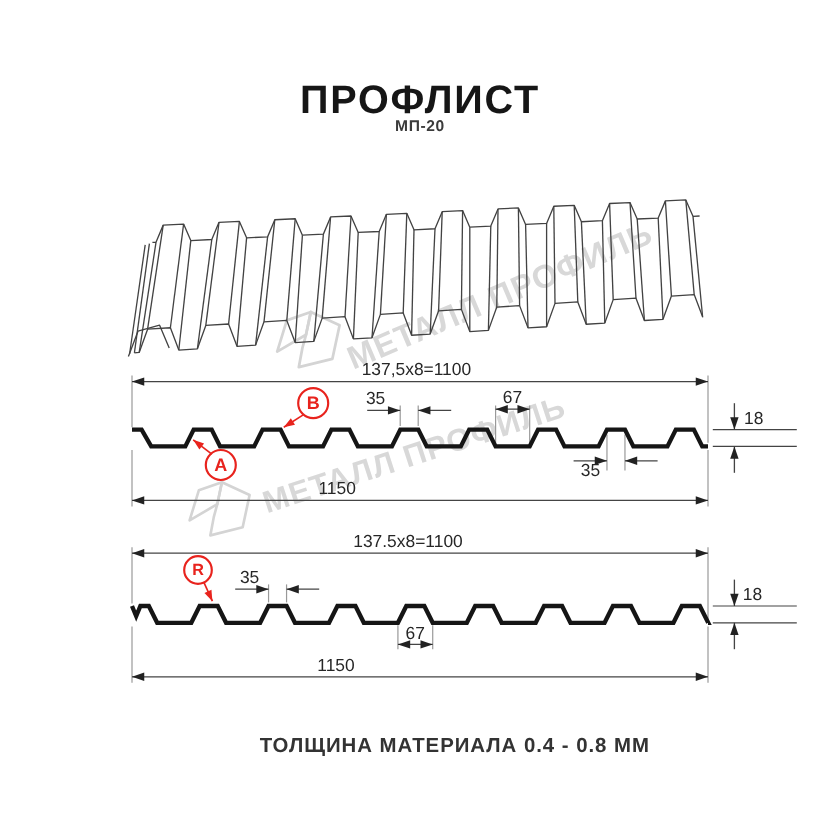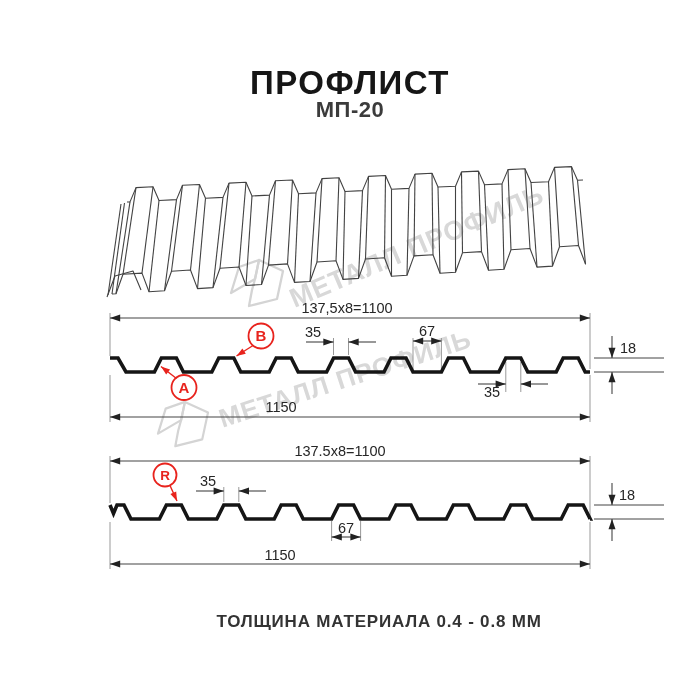--- a/index.html
+++ b/index.html
@@ -1,21 +1,21 @@
 <!DOCTYPE html>
 <html><head>
 <meta charset="utf-8">
 <style>
   html,body{margin:0;padding:0;background:#fff;}
   .stage{position:relative;width:700px;height:700px;background:#ffffff;overflow:hidden;
          font-family:"Liberation Sans",sans-serif;}
   .title{position:absolute;left:0;top:64px;width:700px;text-align:center;
          font-size:33px;font-weight:700;letter-spacing:1.5px;color:#161616;}
   .subtitle{position:absolute;left:0;top:97px;width:700px;text-align:center;
-         font-size:22px;font-weight:600;letter-spacing:.5px;color:#3b3b3b;}
+         font-size:13px;font-weight:600;letter-spacing:.5px;color:#3b3b3b;}
   .footer{position:absolute;left:0;top:612px;width:700px;text-align:center;
          font-size:17px;font-weight:600;letter-spacing:.8px;color:#333;padding-left:29px;}
   .wm{position:absolute;color:#d8d8d8;font-weight:700;white-space:nowrap;z-index:1;
       transform-origin:0 0;letter-spacing:1px;}
   .wm1{left:285px;top:286px;font-size:27px;transform:rotate(-23deg);}
   .wm2{left:215px;top:405px;font-size:26px;transform:rotate(-18deg);}
   .wmlogo{position:absolute;z-index:1;}
   .lg1{left:225px;top:257px;}
   .lg2{left:149px;top:399px;}
   svg.draw{position:absolute;left:0;z-index:2;}

